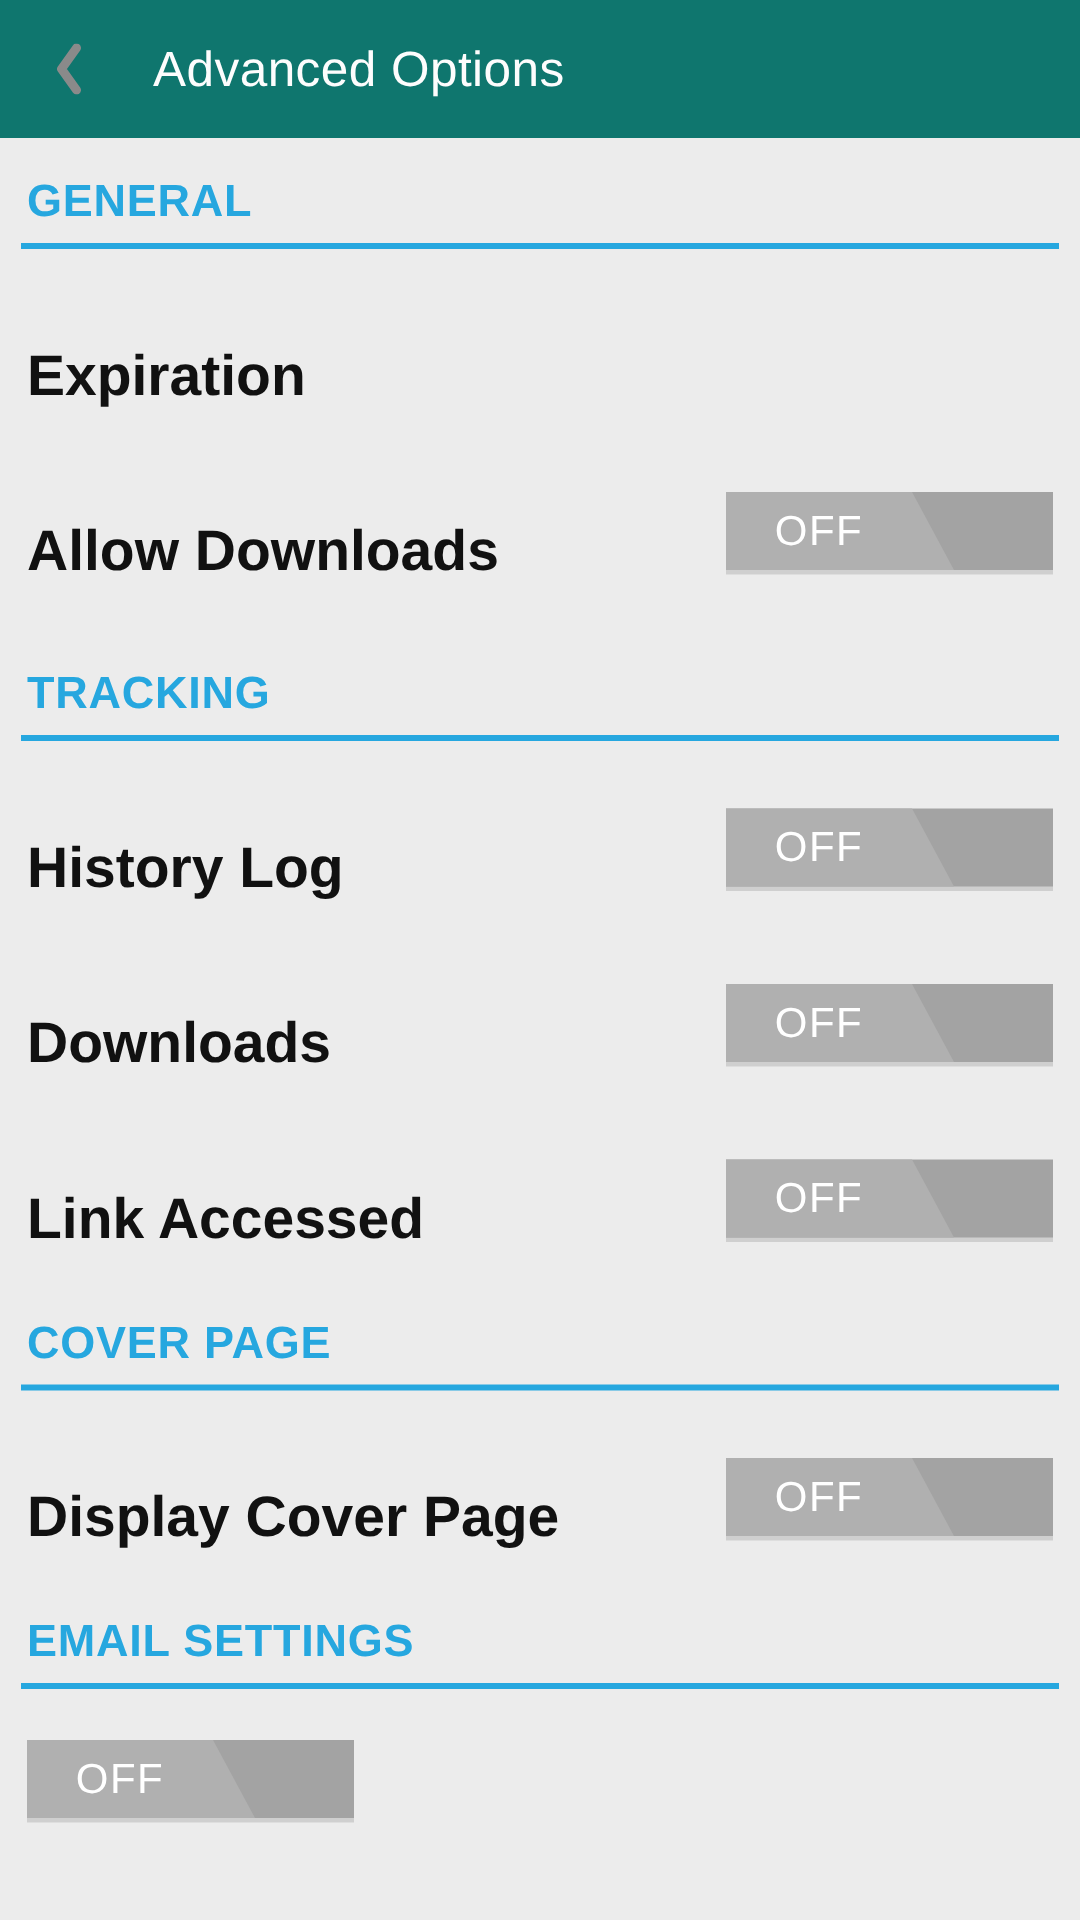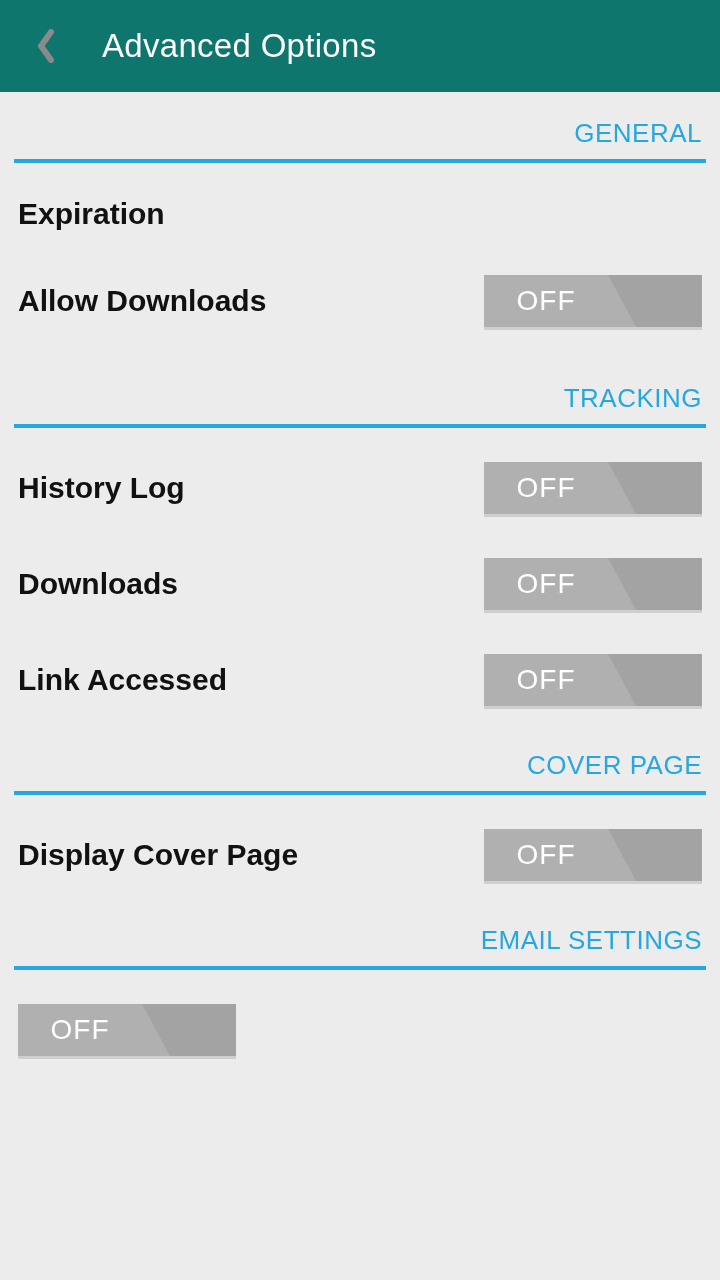--- a/index.html
+++ b/index.html
@@ -28,38 +28,38 @@
     font-size: 33px;
     font-weight: 400;
     margin-left: 40px;
     letter-spacing: 0.3px;
   }
 
   .content { padding: 0 14px; }
 
   .section-header {
     color: #26a7df;
-    font-weight: 400;
-    font-size: 26px;
+    font-weight: 700;
+    font-size: 30px;
     letter-spacing: 0.5px;
     padding: 26px 4px 10px 4px;
     border-bottom: 4px solid #26a7df;
-    text-align: right;
   }
 
   .row {
     display: flex;
     align-items: center;
     justify-content: space-between;
     padding: 22px 4px;
   }
   .row-label {
     color: #111;
-    font-size: 30px;
-    font-weight: 700;
+    font-size: 38px;
+    font-weight: 700;
+    margin-top: 30px;
   }
 
   
   .spinner {
     position: relative;
     width: 340px;
     height: 56px;
     display: flex;
     align-items: center;
     padding: 0 12px;

